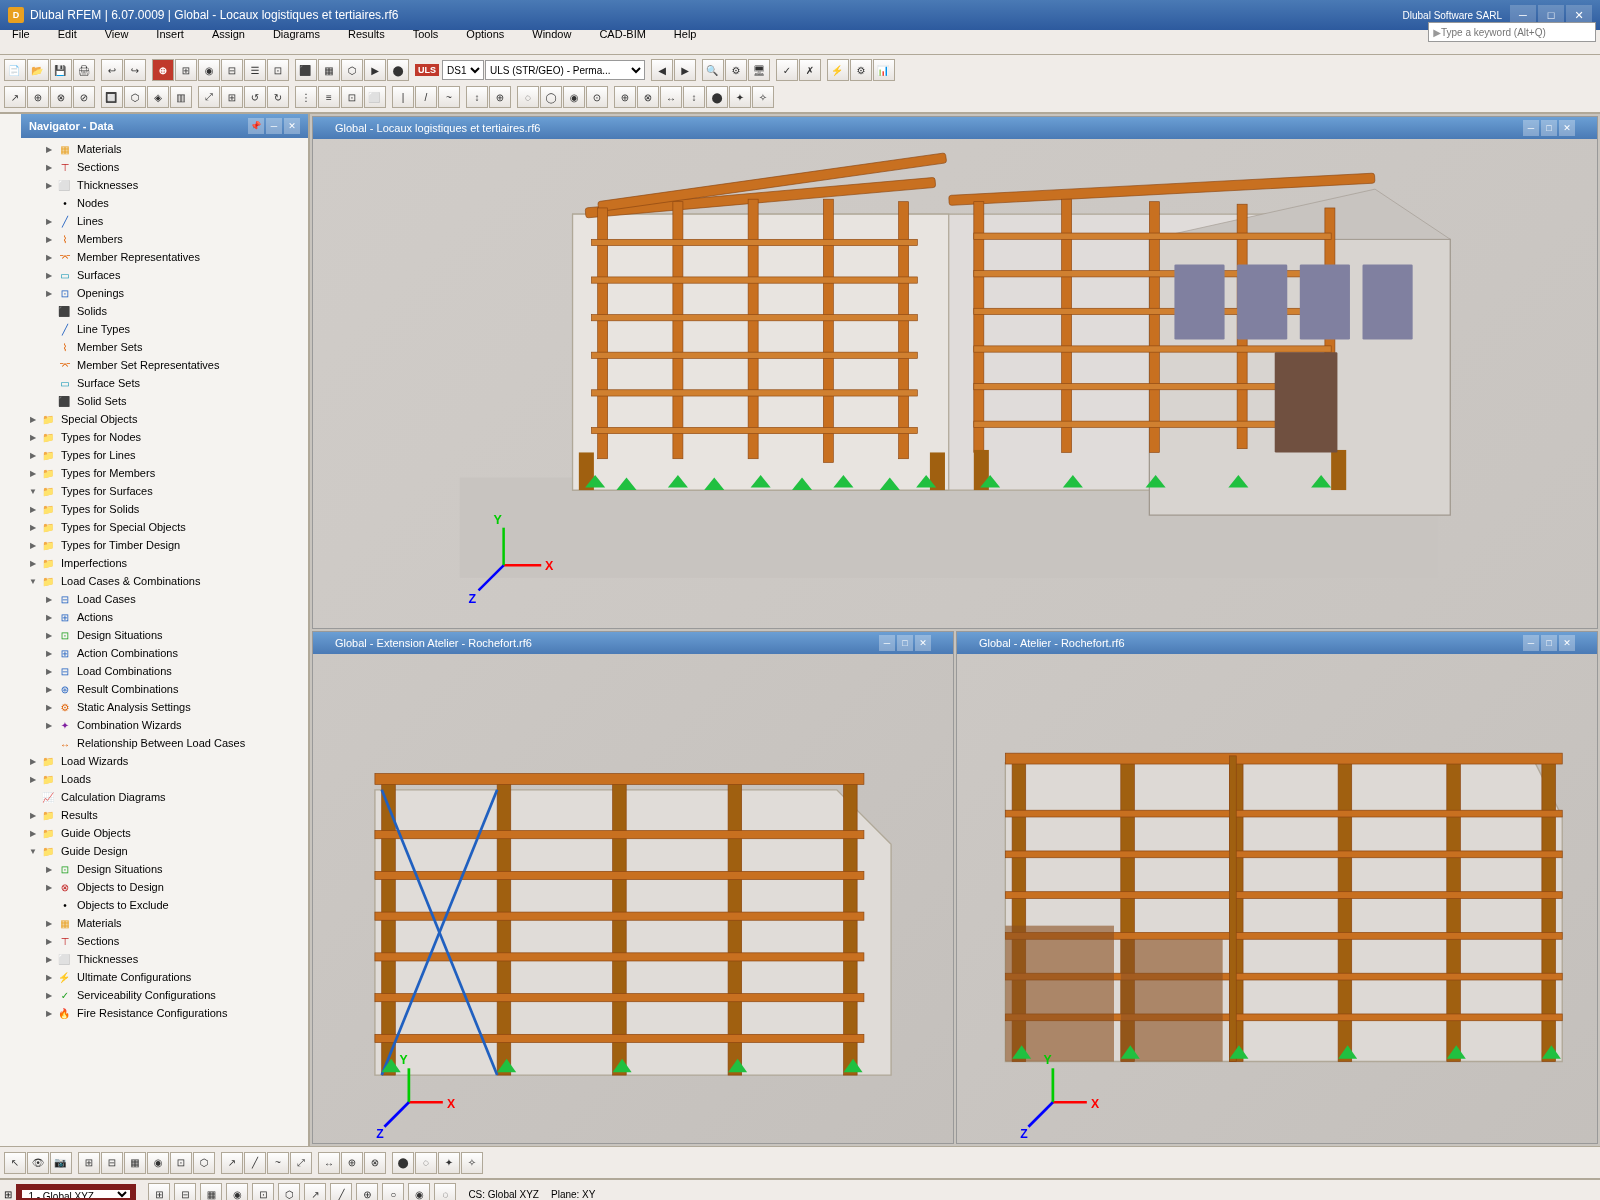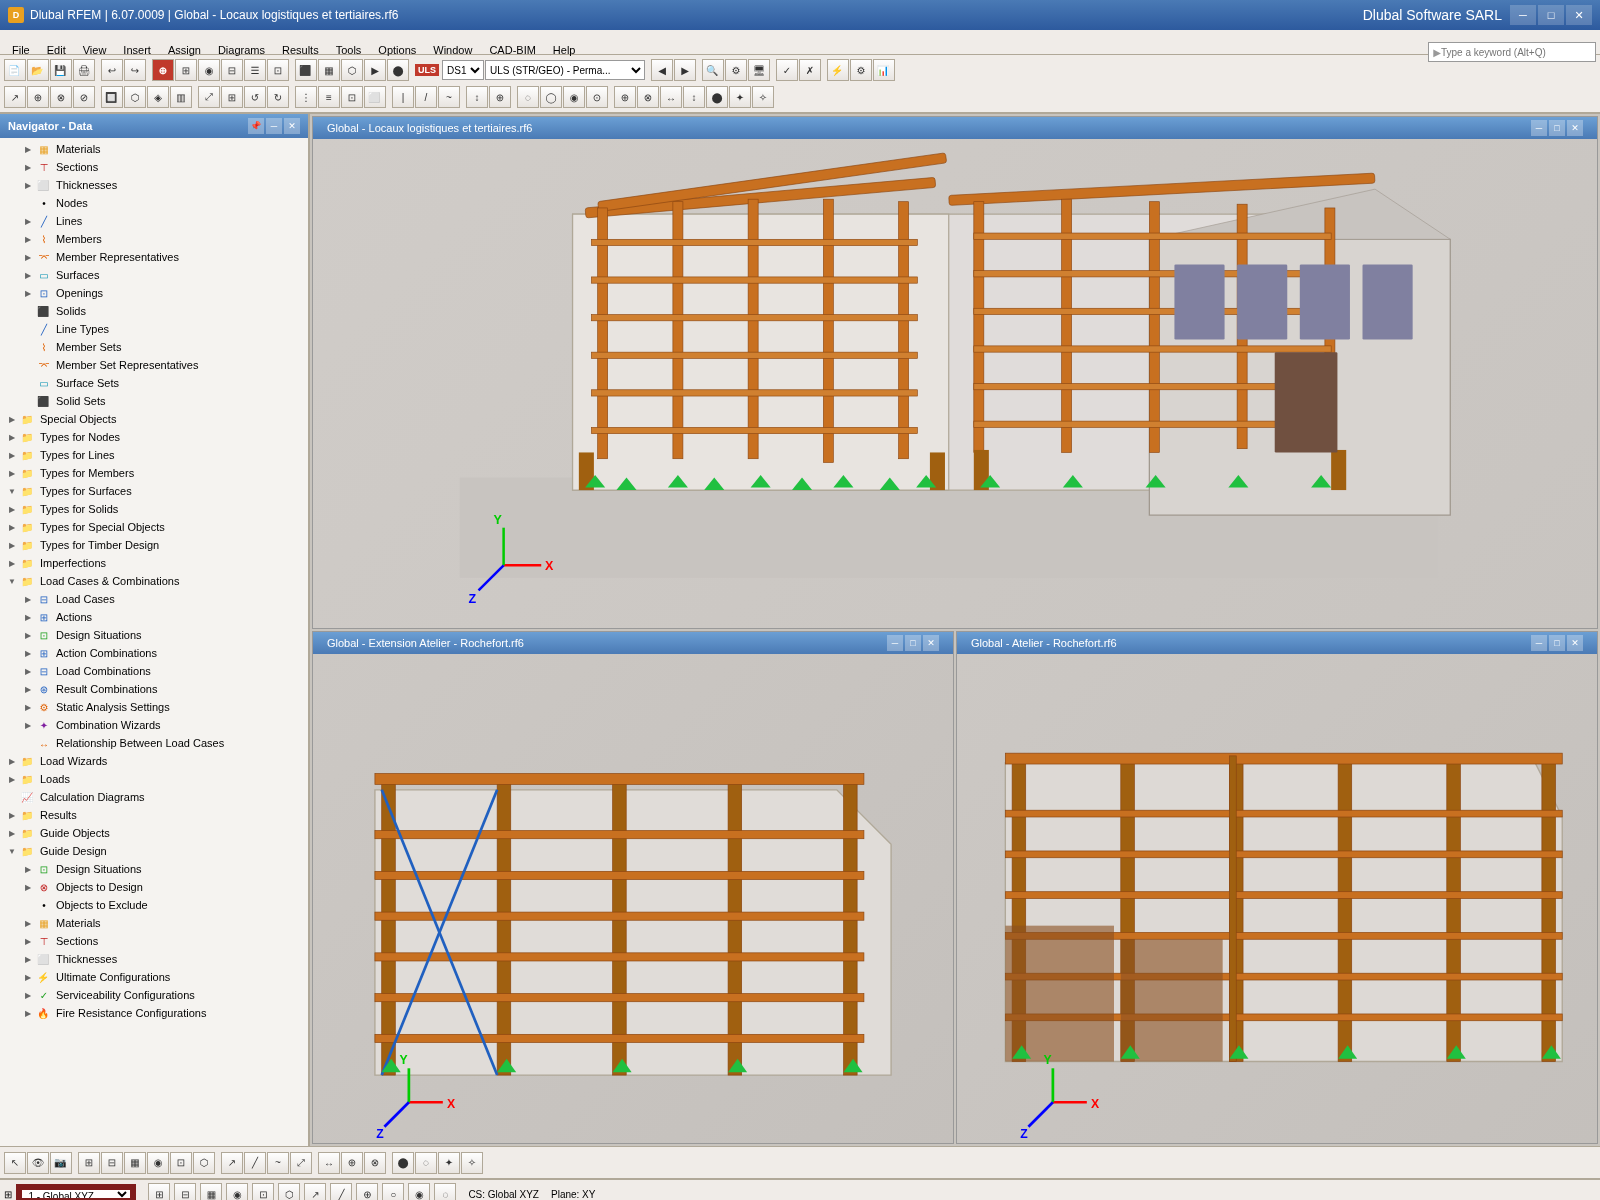--- a/index.html
+++ b/index.html
@@ -20,23 +20,23 @@
     .title-text { font-size: 12px; color: white; }
     .title-bar-controls { display: flex; gap: 2px; }
     .title-btn { width: 26px; height: 20px; background: rgba(255,255,255,0.2); border: none; color: white; cursor: pointer; display: flex; align-items: center; justify-content: center; font-size: 11px; }
 
     
     .menu-bar {
       height: 22px;
       background: #f0ece8;
       border-bottom: 1px solid #b0a898;
       display: flex;
-      align-items: flex-start;
+      align-items: flex-end;
       padding: 12px 4px;
-      gap: 1px;
+      gap: 12px;
     }
     .menu-item {
       padding: 2px 8px;
       cursor: pointer;
       font-size: 11px;
       color: #000;
     }
 
     
     .toolbar-area {
@@ -84,20 +84,21 @@
 
     
     .navigator {
       width: 310px;
       min-width: 310px;
       background: #f5f3f0;
       border-right: 2px solid #b0a898;
       display: flex;
       flex-direction: column;
       overflow: hidden;
+      padding-left: 21px;
     }
     .nav-header {
       height: 24px;
       background: linear-gradient(to bottom, #6b9fd4, #4a7ab5);
       display: flex;
       align-items: center;
       justify-content: space-between;
       padding: 0 8px;
       color: white;
       font-weight: bold;
@@ -172,21 +173,21 @@
       grid-column: 1 / 3;
       grid-row: 1 / 2;
     }
 
     .vp-titlebar {
       height: 22px;
       background: linear-gradient(to bottom, #6b9fd4, #4a7ab5);
       display: flex;
       align-items: center;
       justify-content: space-between;
-      padding: 0 14px;
+      padding: 0 22px;
       color: white;
       font-size: 11px;
     }
     .vp-controls { display: flex; gap: 2px; }
     .vp-btn { width: 16px; height: 16px; background: rgba(255,255,255,0.3); border: none; color: white; font-size: 9px; cursor: pointer; display: flex; align-items: center; justify-content: center; }
 
     .vp-content {
       position: absolute;
       top: 22px; left: 0; right: 0; bottom: 0;
       background: #ddd;
@@ -263,21 +264,21 @@
   </style>
 </head>
 <body>
 
 <div class="title-bar">
   <div class="title-bar-left">
     <div class="title-icon">D</div>
     <span class="title-text">Dlubal RFEM | 6.07.0009 | Global - Locaux logistiques et tertiaires.rf6</span>
   </div>
   <div style="display:flex;align-items:center;gap:8px;">
-    <span style="font-size:14px;color:white;">Dlubal Software SARL</span>
+    <span style="font-size:10px;color:white;">Dlubal Software SARL</span>
     <div class="title-bar-controls">
       <button class="title-btn">─</button>
       <button class="title-btn">□</button>
       <button class="title-btn close">✕</button>
     </div>
   </div>
 </div>
 
 <div class="menu-bar">
   <div class="menu-item">File</div>

